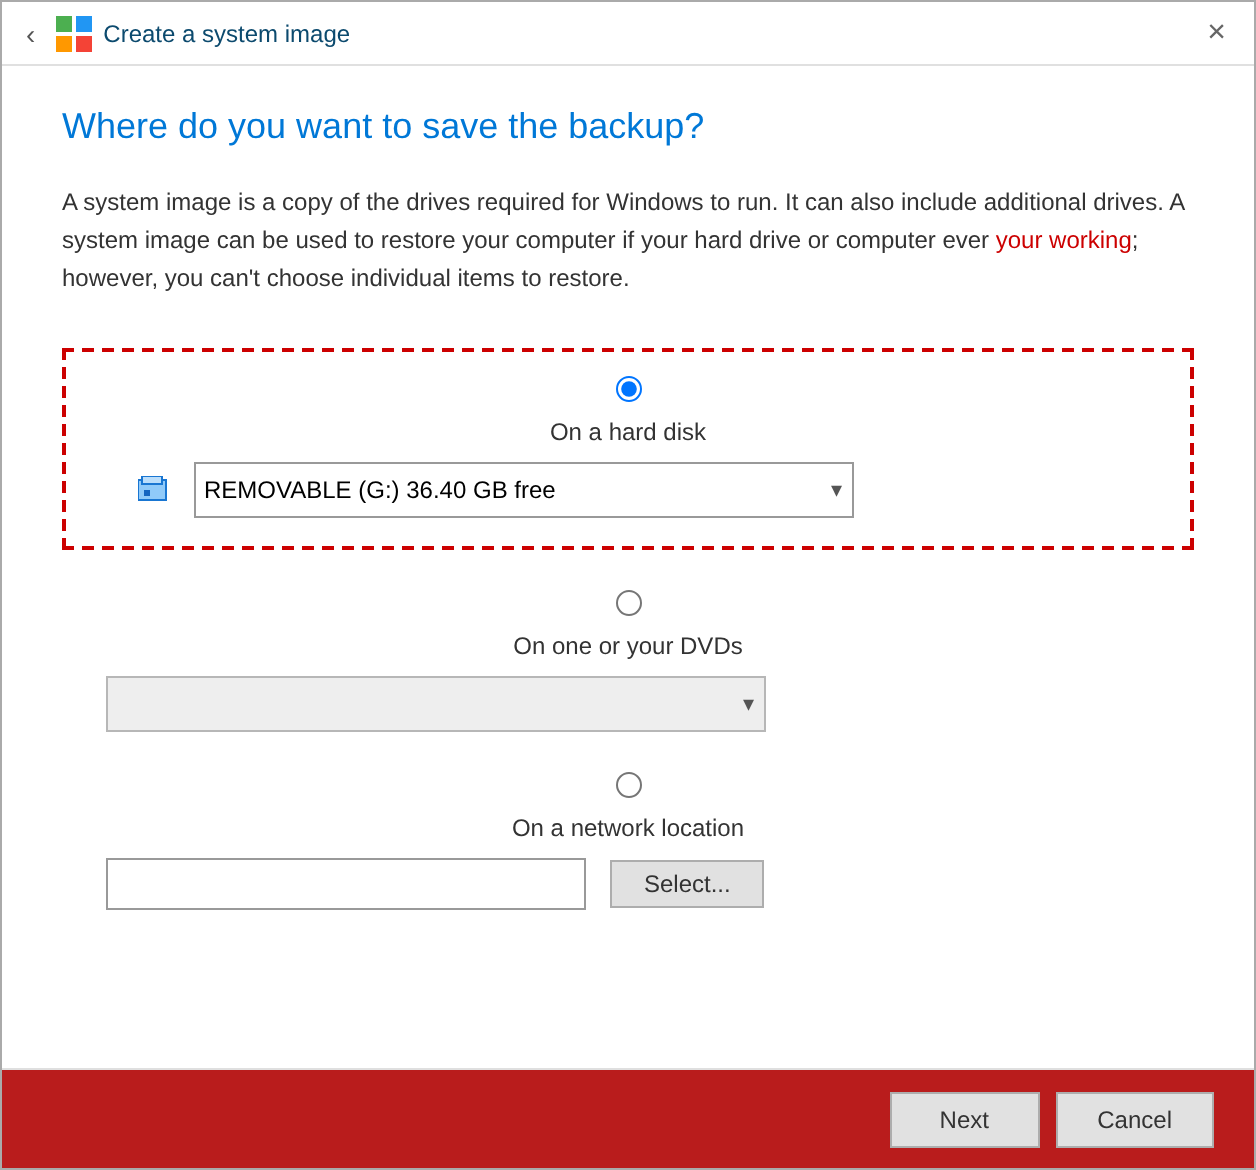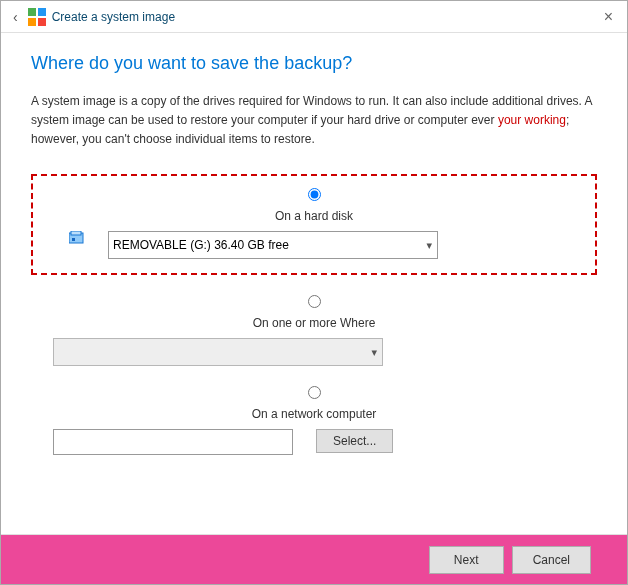--- a/index.html
+++ b/index.html
@@ -101,22 +101,22 @@
       font-size: 12px;
       color: #333;
     }
     .dashed-box {
       border: 2px dashed #cc0000;
       padding: 12px 14px 14px 14px;
       margin-bottom: 20px;
     }
     .dropdown-wrapper {
       display: flex;
-      align-items: flex-start;
-      gap: 23px;
+      align-items: center;
+      gap: 12px;
       margin-left: 22px;
     }
     .dropdown-disabled {
       background: #e8e8e8;
       border: 1px solid #bbb;
     }
     .select-btn {
       height: 24px;
       padding: 0 16px;
       background: #e1e1e1;
@@ -127,26 +127,26 @@
     }
     .network-input {
       width: 240px;
       height: 26px;
       border: 1px solid #999;
       font-size: 12px;
       padding: 0 4px;
     }
     .footer {
       height: 50px;
-      background: #ec4899;
+      background: #b91c1c;
       border-top: 1px solid #dfdfdf;
       display: flex;
       align-items: center;
       justify-content: flex-end;
-      padding: 0 36px;
+      padding: 0 20px;
       gap: 8px;
     }
     .footer-btn {
       height: 28px;
       padding: 0 20px;
       border: 1px solid #adadad;
       background: #e1e1e1;
       font-size: 12px;
       cursor: pointer;
       color: #333;
@@ -224,35 +224,35 @@
           <select class="dropdown-select">
             <option>REMOVABLE (G:)  36.40 GB free</option>
           </select>
         </div>
       </div>
     </div>
 
     <div class="option-section">
       <div class="option-row">
         <input type="radio" name="backup-location" id="dvd" style="">
-        <label class="option-label" for="dvd">On one or more Where</label>
+        <label class="option-label" for="dvd">On one or your DVDs</label>
       </div>
       <div class="dropdown-wrapper">
         <div class="select-wrapper">
           <select class="dropdown-select dropdown-disabled" disabled="" style="background:#e8e8e8; color:#999; width:330px;">
             <option></option>
           </select>
         </div>
       </div>
     </div>
 
     <div class="option-section">
       <div class="option-row">
         <input type="radio" name="backup-location" id="network" style="">
-        <label class="option-label" for="network">On a network computer</label>
+        <label class="option-label" for="network">On a network location</label>
       </div>
       <div class="dropdown-wrapper">
         <input type="text" class="network-input" style="">
         <button class="select-btn">Select...</button>
       </div>
     </div>
   </div>
 
   <div class="footer">
     <button class="footer-btn primary">Next</button>

